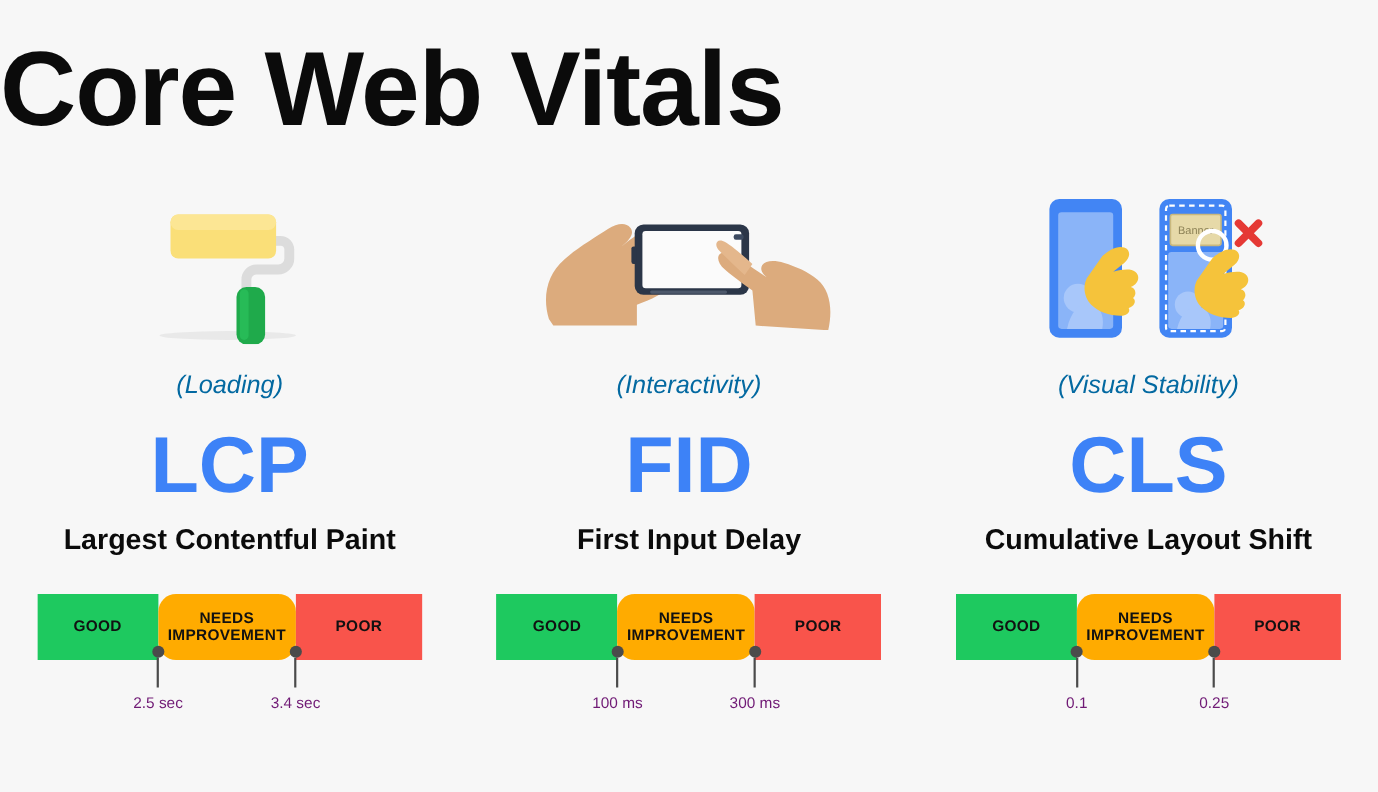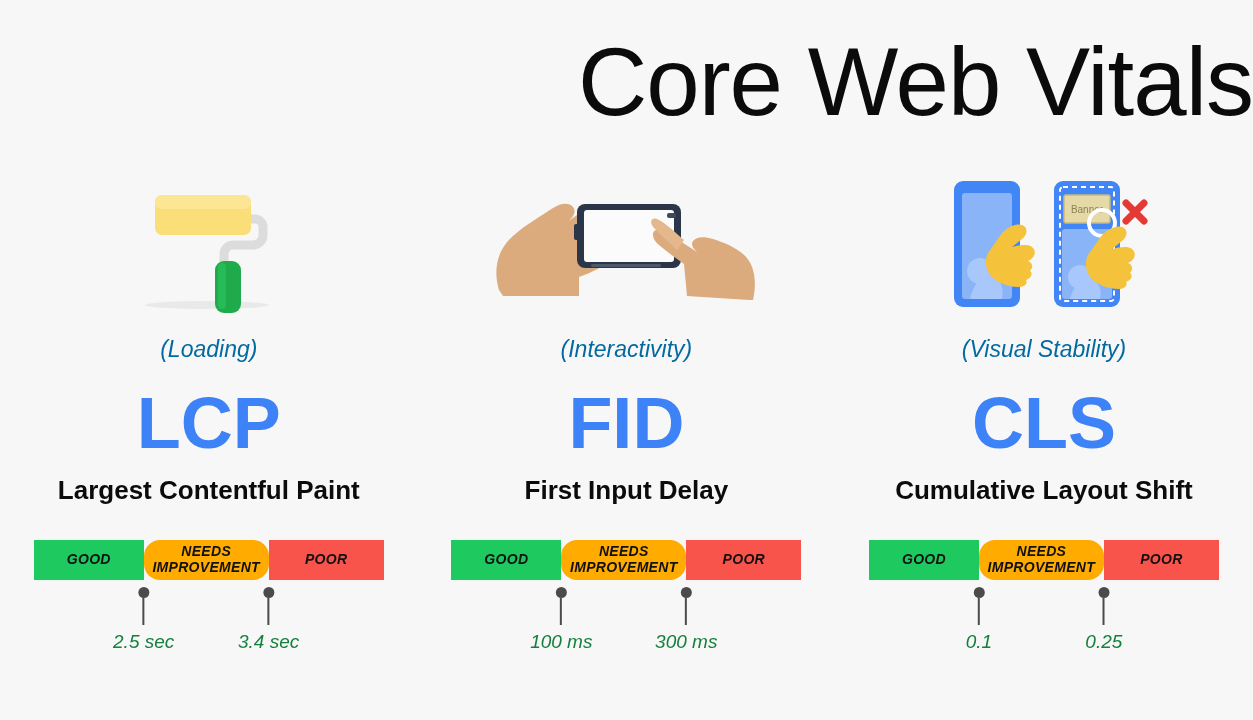--- a/index.html
+++ b/index.html
@@ -21,24 +21,24 @@
     width: 1253px;
     height: 720px;
   }
 
   
   .title {
     position: absolute;
     top: 34px;
     left: 0;
     width: 1253px;
-    text-align: right;
+    text-align: left;
     font-size: 96px;
     line-height: 1.0;
-    font-weight: 400;
+    font-weight: 700;
     letter-spacing: -1px;
     color: #0b0b0b;
     font-family: "Liberation Sans", sans-serif;
   }
 
   
   .columns {
     position: absolute;
     top: 168px;
     left: 0;
@@ -89,24 +89,23 @@
   }
 
   
   .bar-wrap {
     margin-top: 34px;
     width: 350px;
     position: relative;
   }
   .bar {
     display: flex;
-    height: 40px;
+    height: 60px;
     width: 350px;
     overflow: hidden;
-    font-style: italic;
   }
   .seg {
     display: flex;
     align-items: center;
     justify-content: center;
     text-align: center;
     font-size: 14px;
     font-weight: 700;
     line-height: 1.14;
     color: #111111;
@@ -138,24 +137,23 @@
     background: #4b4b4b;
     margin-top: -5px;
   }
   .tick .stem {
     width: 2px;
     height: 27px;
     background: #4b4b4b;
   }
   .tick .tick-label {
     margin-top: 6px;
-    font-size: 19px;
-    color: #15803d;
+    font-size: 14px;
+    color: #701a75;
     white-space: nowrap;
-    font-style: italic;
   }
 
   
   .roller { position: relative; width: 160px; height: 140px; }
 
   
   .hands { position: relative; width: 270px; height: 130px; }
 
   
   .phones { position: relative; width: 215px; height: 140px; }

